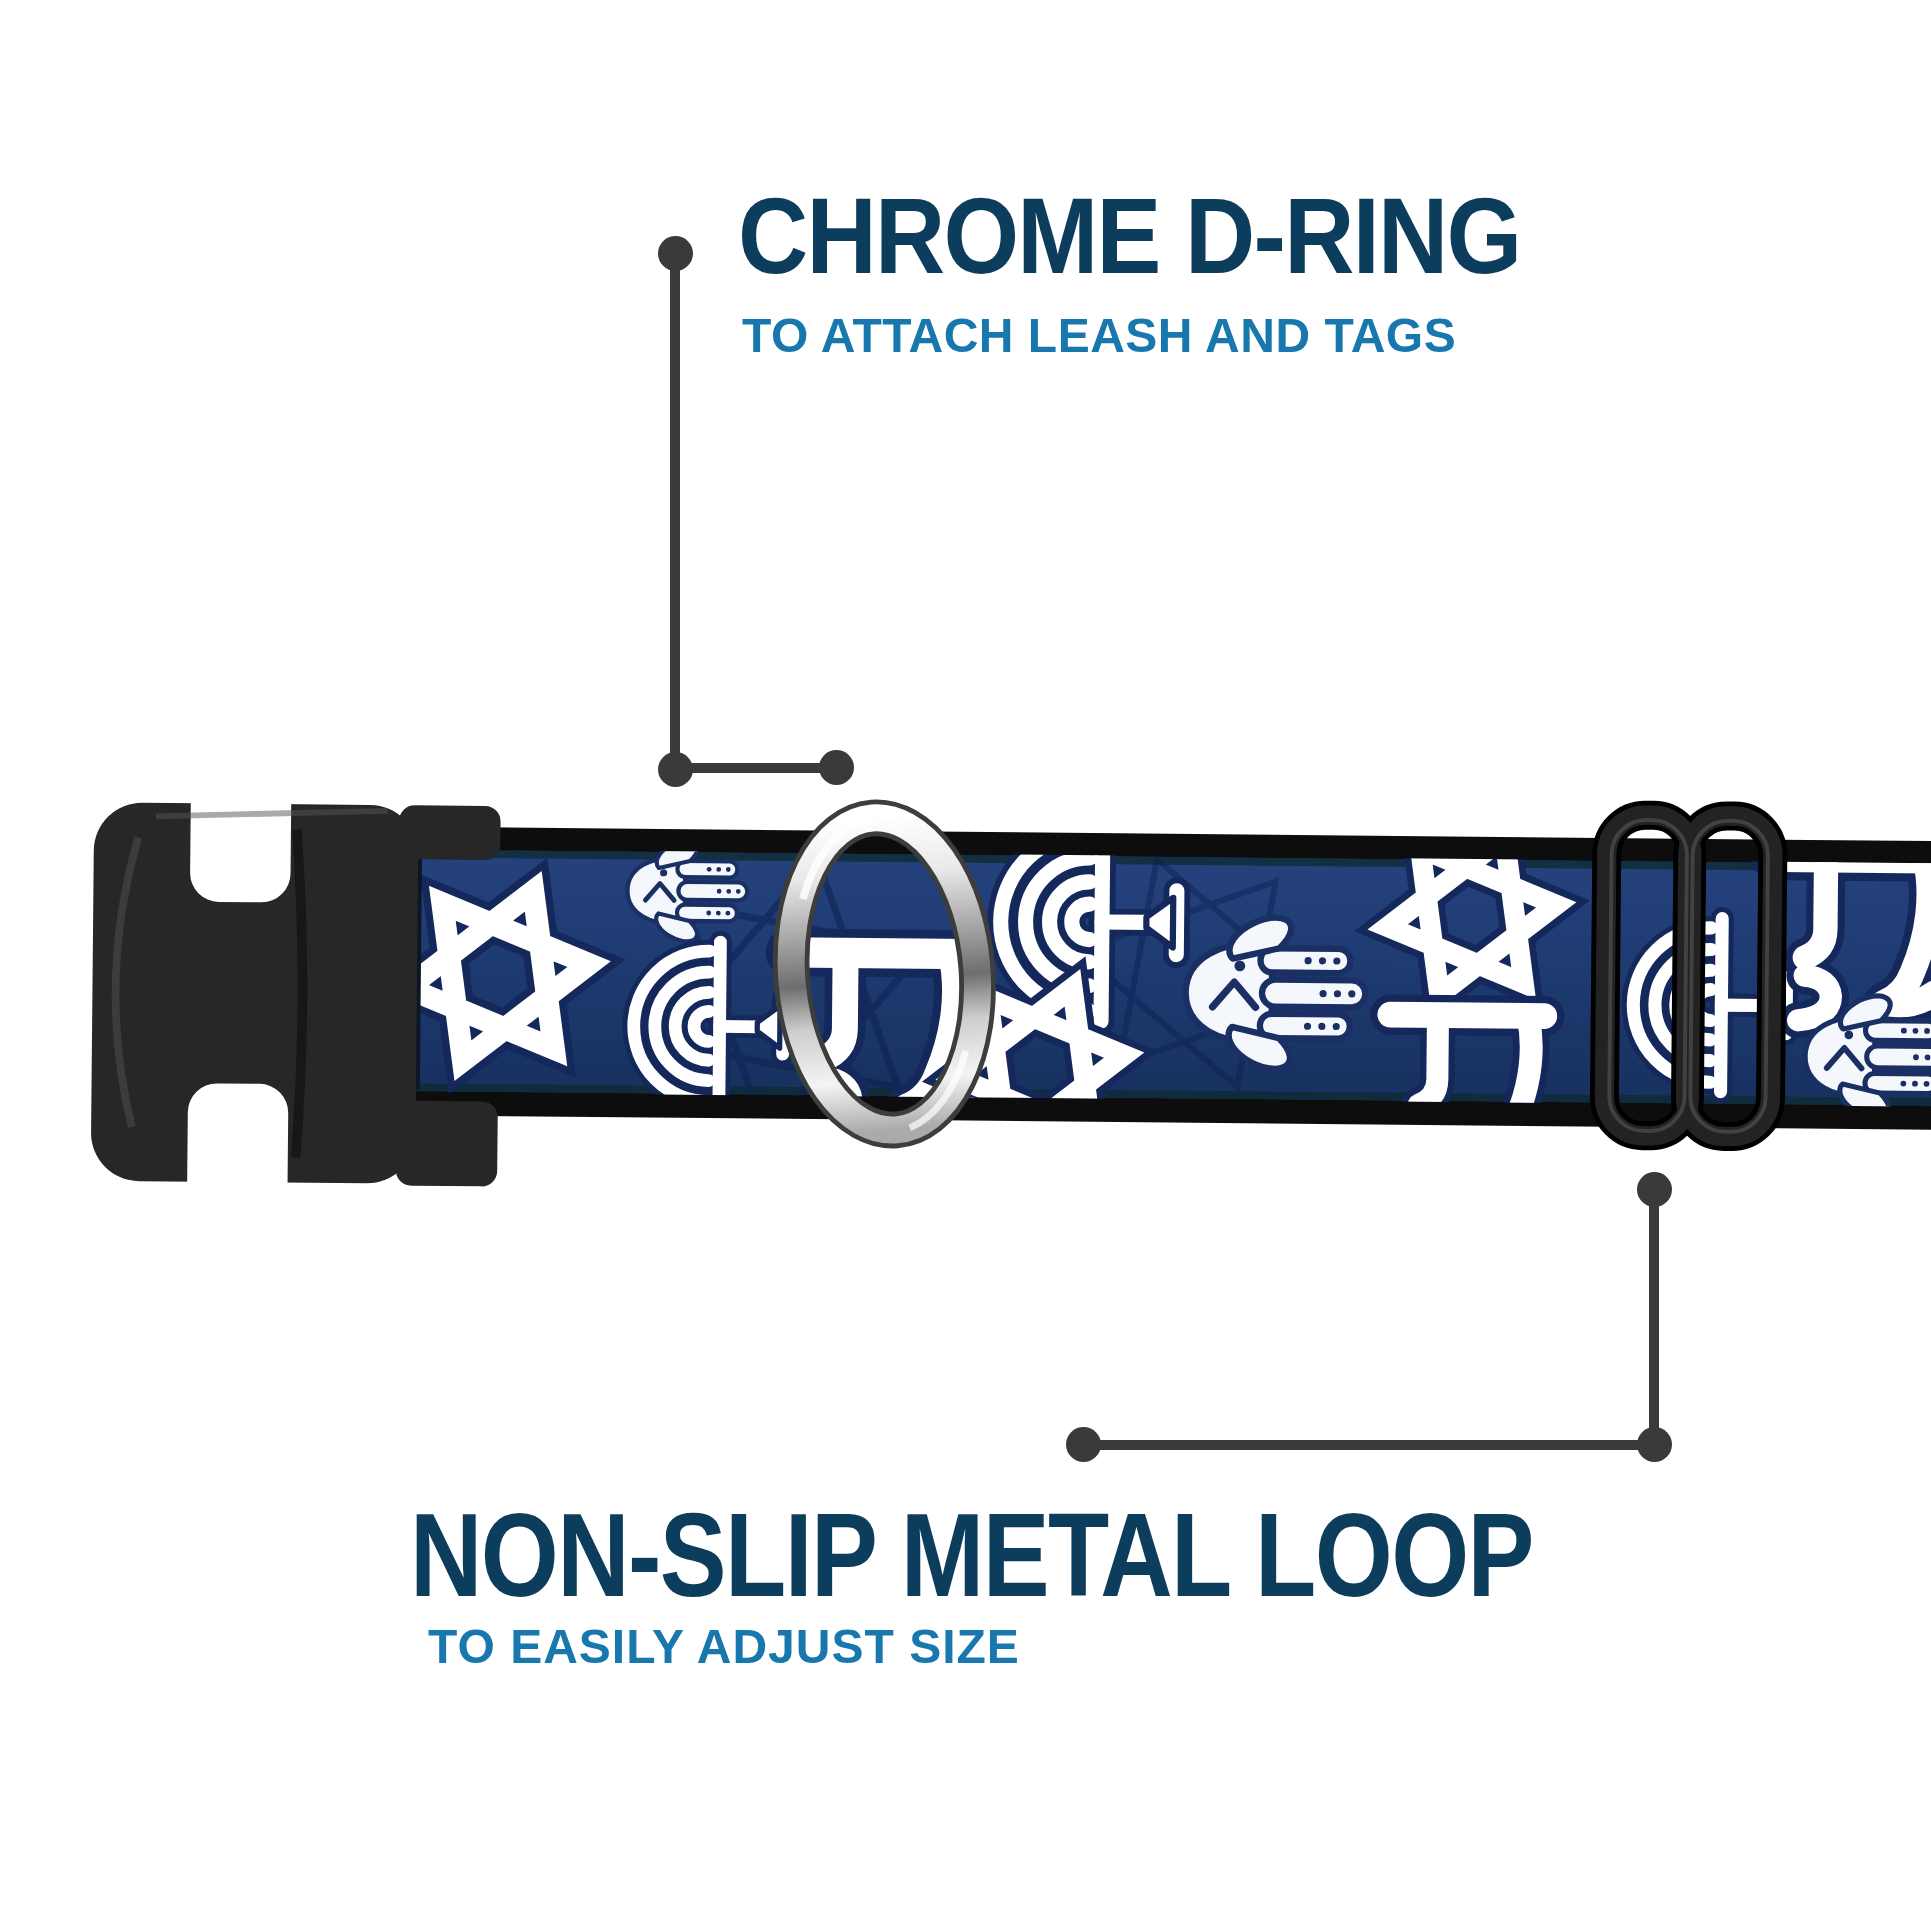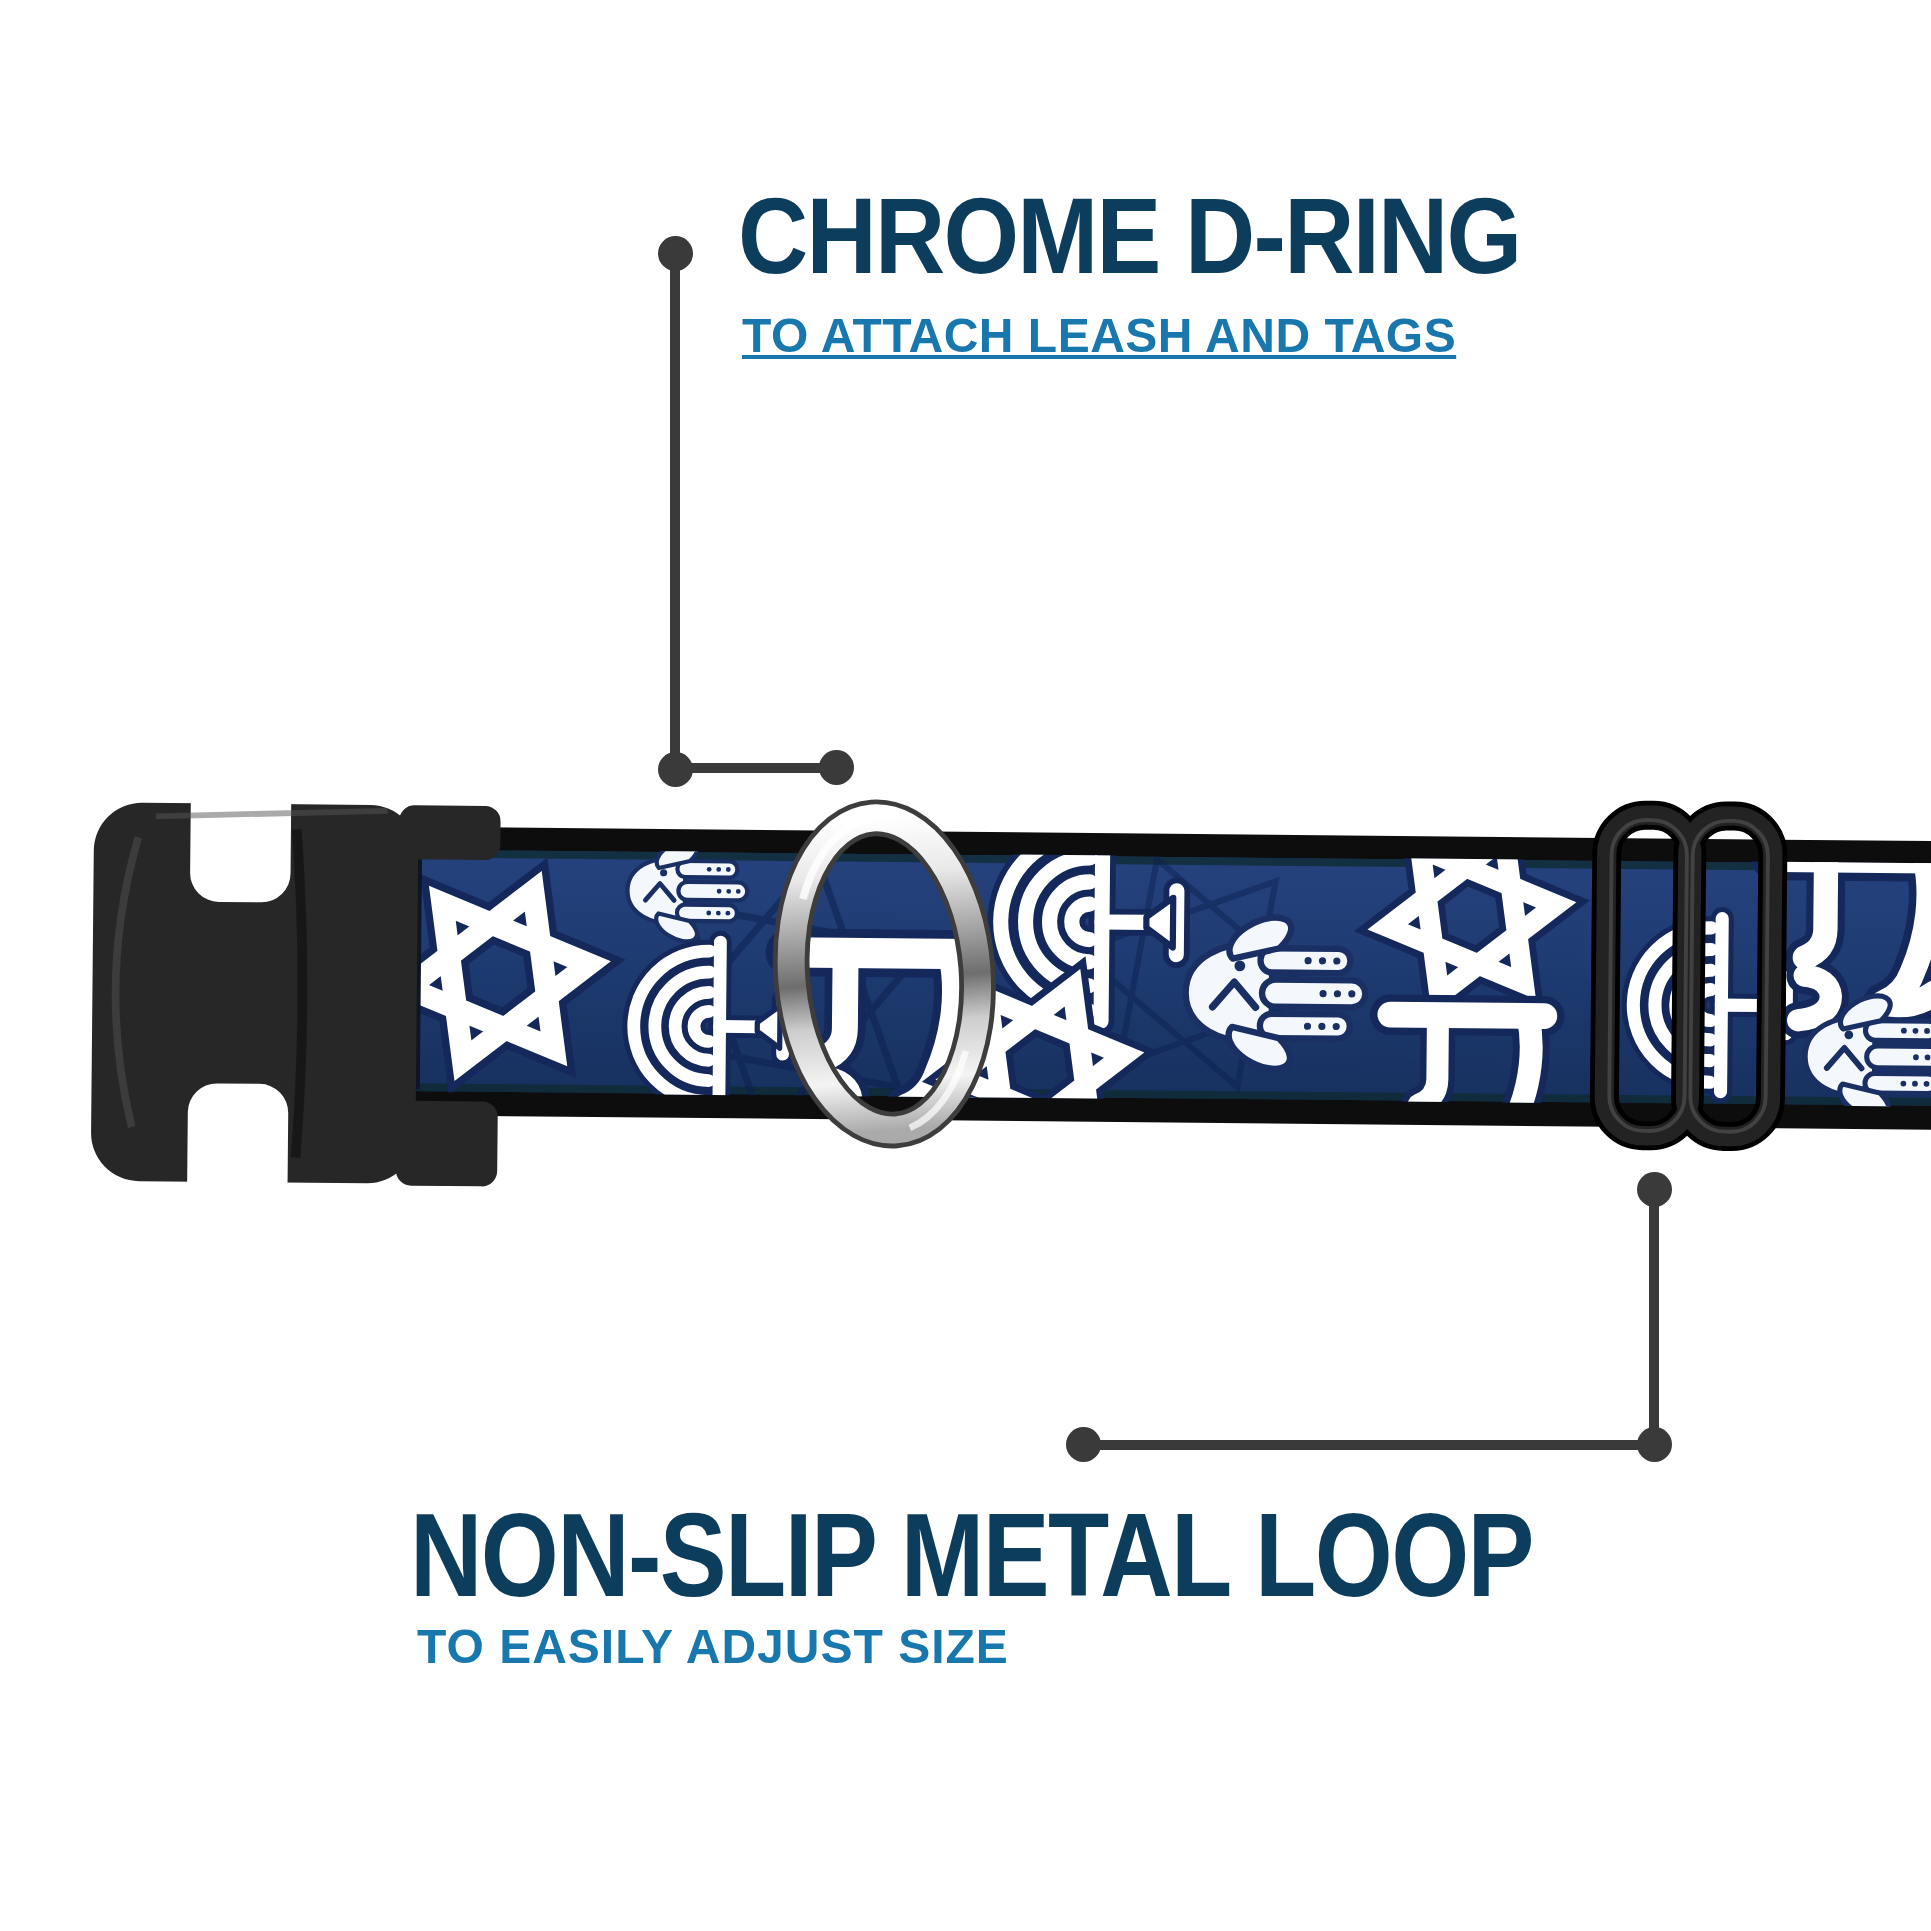--- a/index.html
+++ b/index.html
@@ -14,23 +14,23 @@
   
   .h1{
     position:absolute;white-space:nowrap;font-weight:bold;line-height:1;
     color:var(--heading,#0d3d5c);transform-origin:left top;letter-spacing:-1.9px;
   }
   .h2{
     position:absolute;white-space:nowrap;font-weight:bold;line-height:1;
     color:var(--subheading,#1878ad);transform-origin:left top;
   }
   .h1.top{left:738px;top:182px;font-size:108px;transform:scaleX(0.90);}
-  .h2.top{left:742px;top:312px;font-size:48px;letter-spacing:0.5px;text-decoration:underline;}
+  .h2.top{left:742px;top:312px;font-size:48px;letter-spacing:0.5px;}
   .h1.bottom{left:410px;top:1496px;font-size:118px;transform:scaleX(0.85);}
-  .h2.bottom{left:417px;top:1623px;font-size:48px;letter-spacing:1px;}
+  .h2.bottom{left:428px;top:1623px;font-size:48px;letter-spacing:1px;}
 </style>
 </head>
 <body>
 
 <div class="stage">
 
   <svg class="collar-svg" width="1931" height="1931" viewBox="0 0 2000 2000">
     <defs>
       <linearGradient id="webgrad" x1="0" y1="0" x2="0" y2="1">
         <stop offset="0" stop-color="#25427e"></stop>

